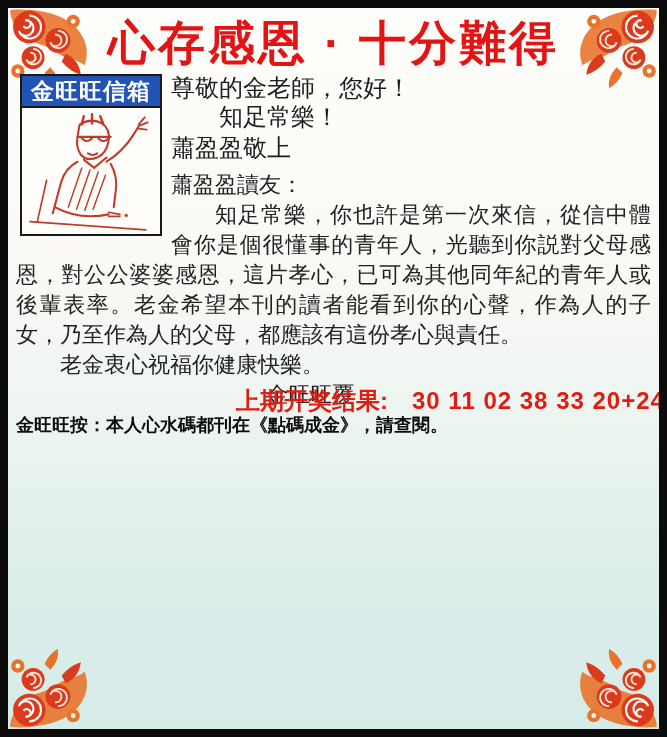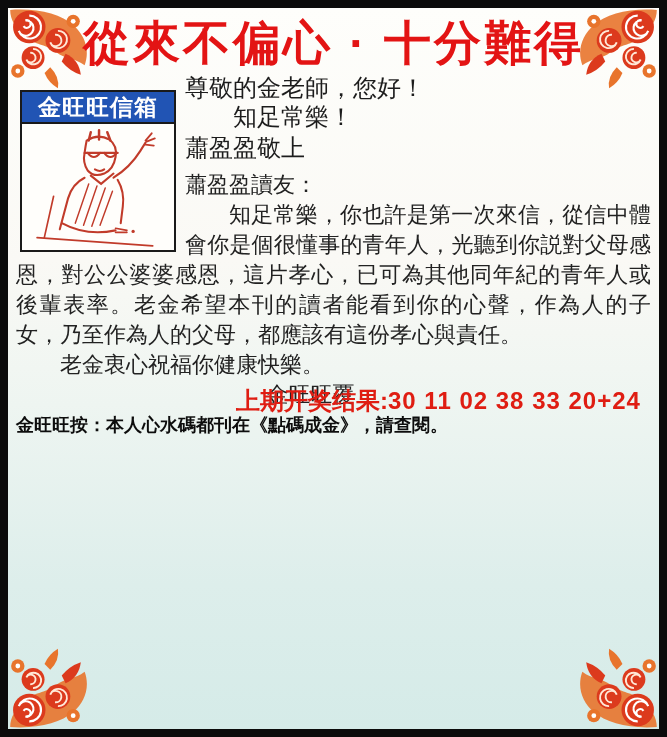--- a/index.html
+++ b/index.html
@@ -29,25 +29,25 @@
     font-weight:700;
     font-size:47px;
     line-height:54px;
     letter-spacing:3px;
     color:#e31414;
   }
   .content{position:relative;z-index:2;padding:0 8px;}
   
   .photo-box{
     float:left;
-    width:156px;
+    width:142px;
     box-sizing:border-box;
     border:2px solid #1a1a1a;
     background:#fff;
-    margin:16px 9px 4px 4px;
+    margin:0 9px 4px 4px;
   }
   .photo-header{
     background:#2154b4;
     color:#fff;
     font-family:"Liberation Sans",sans-serif;
     font-weight:700;
     font-size:23px;
     line-height:30px;
     text-align:center;
     letter-spacing:1px;
@@ -63,21 +63,21 @@
   .lottery{
     position:absolute;
     left:228px;top:377px;
     z-index:3;
     font-family:"Liberation Sans",sans-serif;
     font-weight:700;
     font-size:24px;
     white-space:nowrap;
     color:#df1d12;
   }
-  .lottery .nums{margin-left:0;letter-spacing:1px;}
+  .lottery .nums{margin-left:24px;letter-spacing:1px;}
   
   .reply{margin-top:7px;}
   .reply p{margin:0;font-family:"Liberation Serif",serif;font-size:22px;line-height:30px;text-align:justify;color:#222;}
   .reply .indent{text-indent:2em;}
   .reply .signature{text-align:center;padding-right:46px;text-indent:0;}
   
   .footer-note{
     margin-top:1px;
     text-align:left;
     font-family:"Liberation Sans",sans-serif;
@@ -124,21 +124,21 @@
       <svg>
         <use href="#orn"></use>
       </svg>
     </div>
   <div class="corner br">
       <svg>
         <use href="#orn"></use>
       </svg>
     </div>
 
-  <div class="masthead">從來不偏心 · 十分難得</div>
+  <div class="masthead">心存感恩 · 十分難得</div>
 
   <div class="content">
 
     <div class="photo-box">
       <div class="photo-header">金旺旺信箱</div>
       <div class="photo-art">
         <svg viewBox="0 0 130 122" fill="none" stroke="#c13b2a" stroke-width="2" stroke-linecap="round">
           <path d="M58 8 l-2 8 M66 6 l0 9 M74 8 l3 8" stroke-width="2.4"></path>
           <path d="M54 16 q11 -7 22 -1 q8 6 6 17 q-2 12 -11 16 q-10 4 -16 -3 q-5 -8 -3 -17 q1 -7 2 -12"></path>
           <path d="M52 28 h32" stroke-width="2.2"></path>

